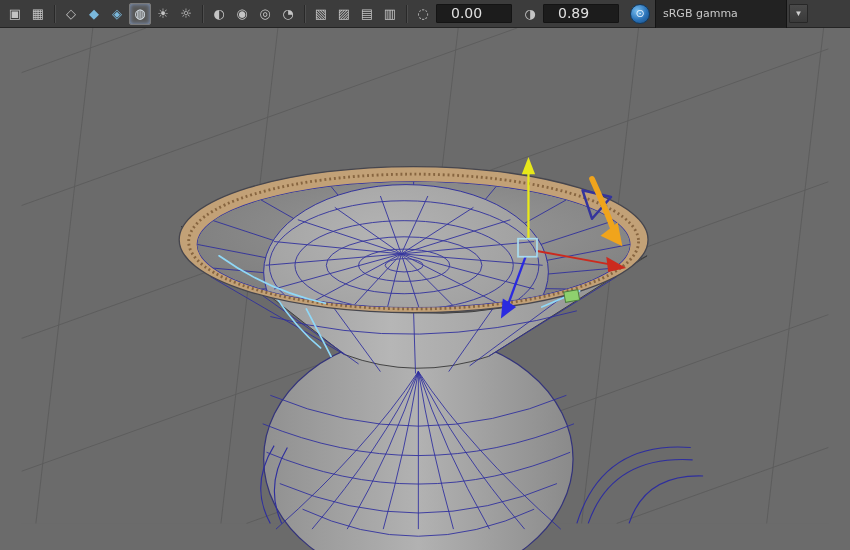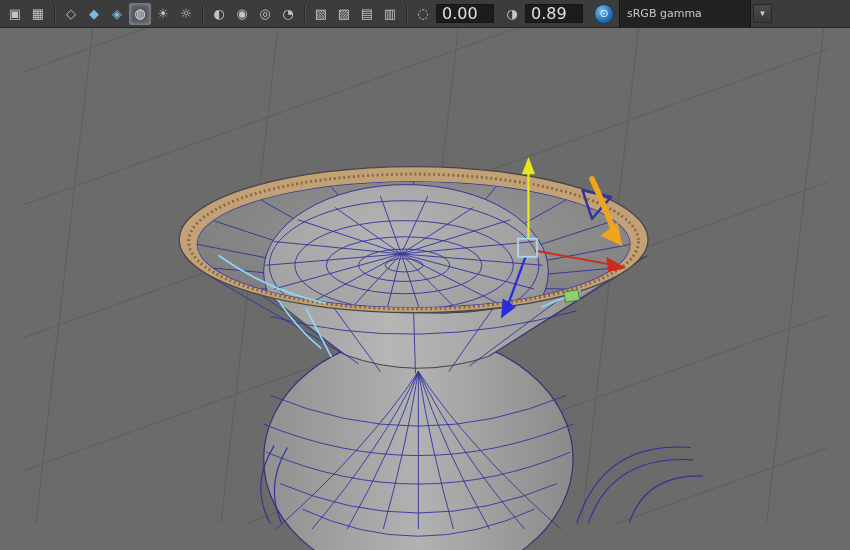--- a/index.html
+++ b/index.html
@@ -27,22 +27,22 @@
   .tbtn.accent{color:var(--icon_accent,#7ab8dc);}
   .tbtn.active{
     background:#585858;border:1px solid #7a7a7a;
     box-shadow:inset 0 0 4px rgba(140,170,220,.8);
     color:#e8f2fa;
   }
   .sep{width:1px;height:18px;background:#292929;box-shadow:1px 0 0 #4d4d4d;margin:0 4px;flex:0 0 auto;}
   .field{
     width:46px;height:17px;flex:0 0 auto;
     background:var(--field_bg,#1c1c1c);border:1px solid #141414;border-radius:1px;
-    color:var(--field_text,#e0e0e0);font-size:16px;line-height:17px;
-    padding:0 5px;margin:0 6px 0 1px;cursor:text;
+    color:var(--field_text,#e0e0e0);font-size:14px;line-height:17px;
+    padding:0 14px;margin:0 6px 0 1px;cursor:text;
   }
   .round{
     width:20px;height:20px;border-radius:50%;
     background:radial-gradient(circle at 35% 32%, #79c0f2 0%, #2a72b8 55%, #174a80 100%);
     border:1px solid #123a60;color:#eaf4ff;font-size:11px;margin:0 4px;
   }
   .dropdown{
     min-width:116px;height:17px;flex:0 0 auto;
     background:#222;border:1px solid #141414;border-radius:1px;
     color:#c8c8c8;font-size:11px;line-height:17px;padding:8px 7px;cursor:pointer;

